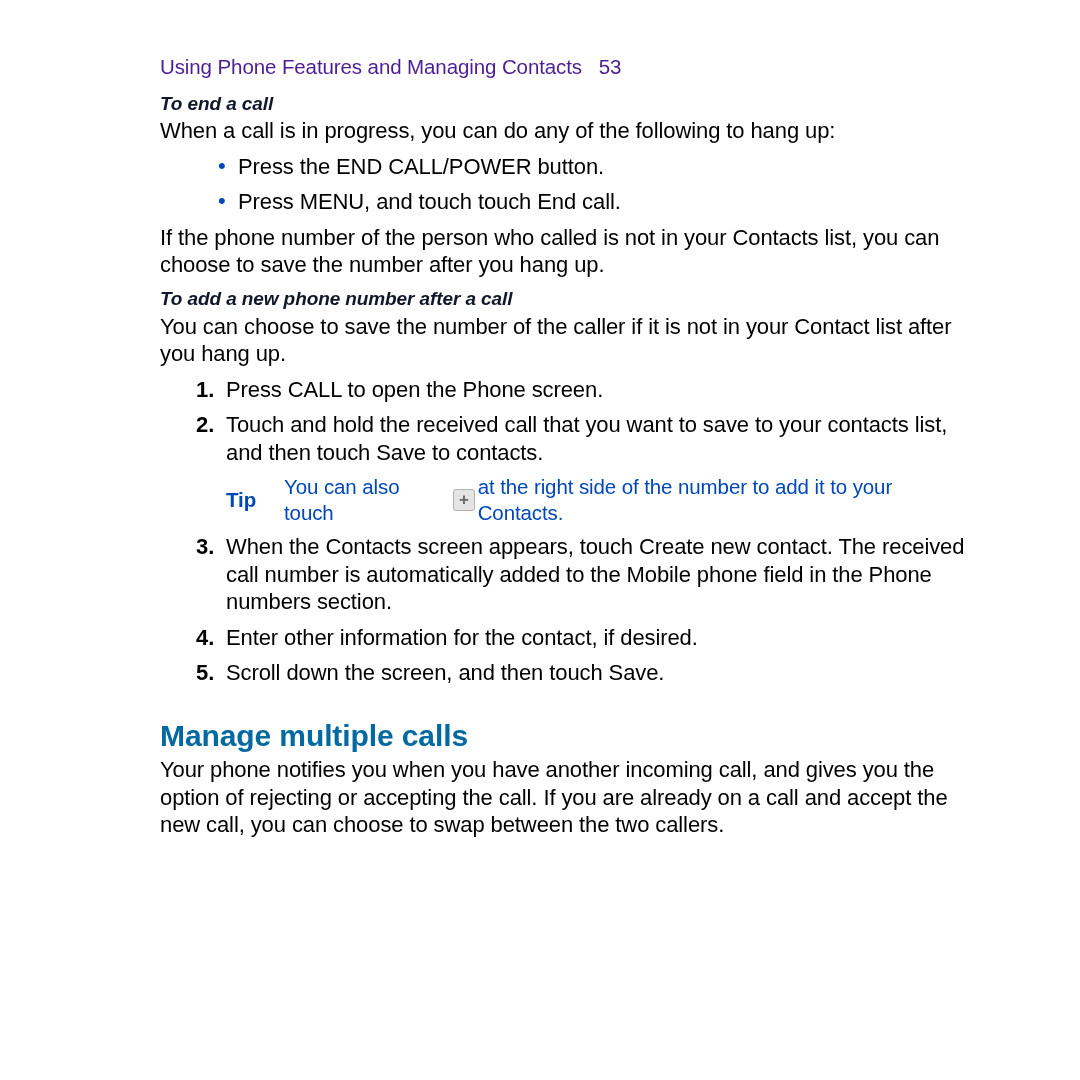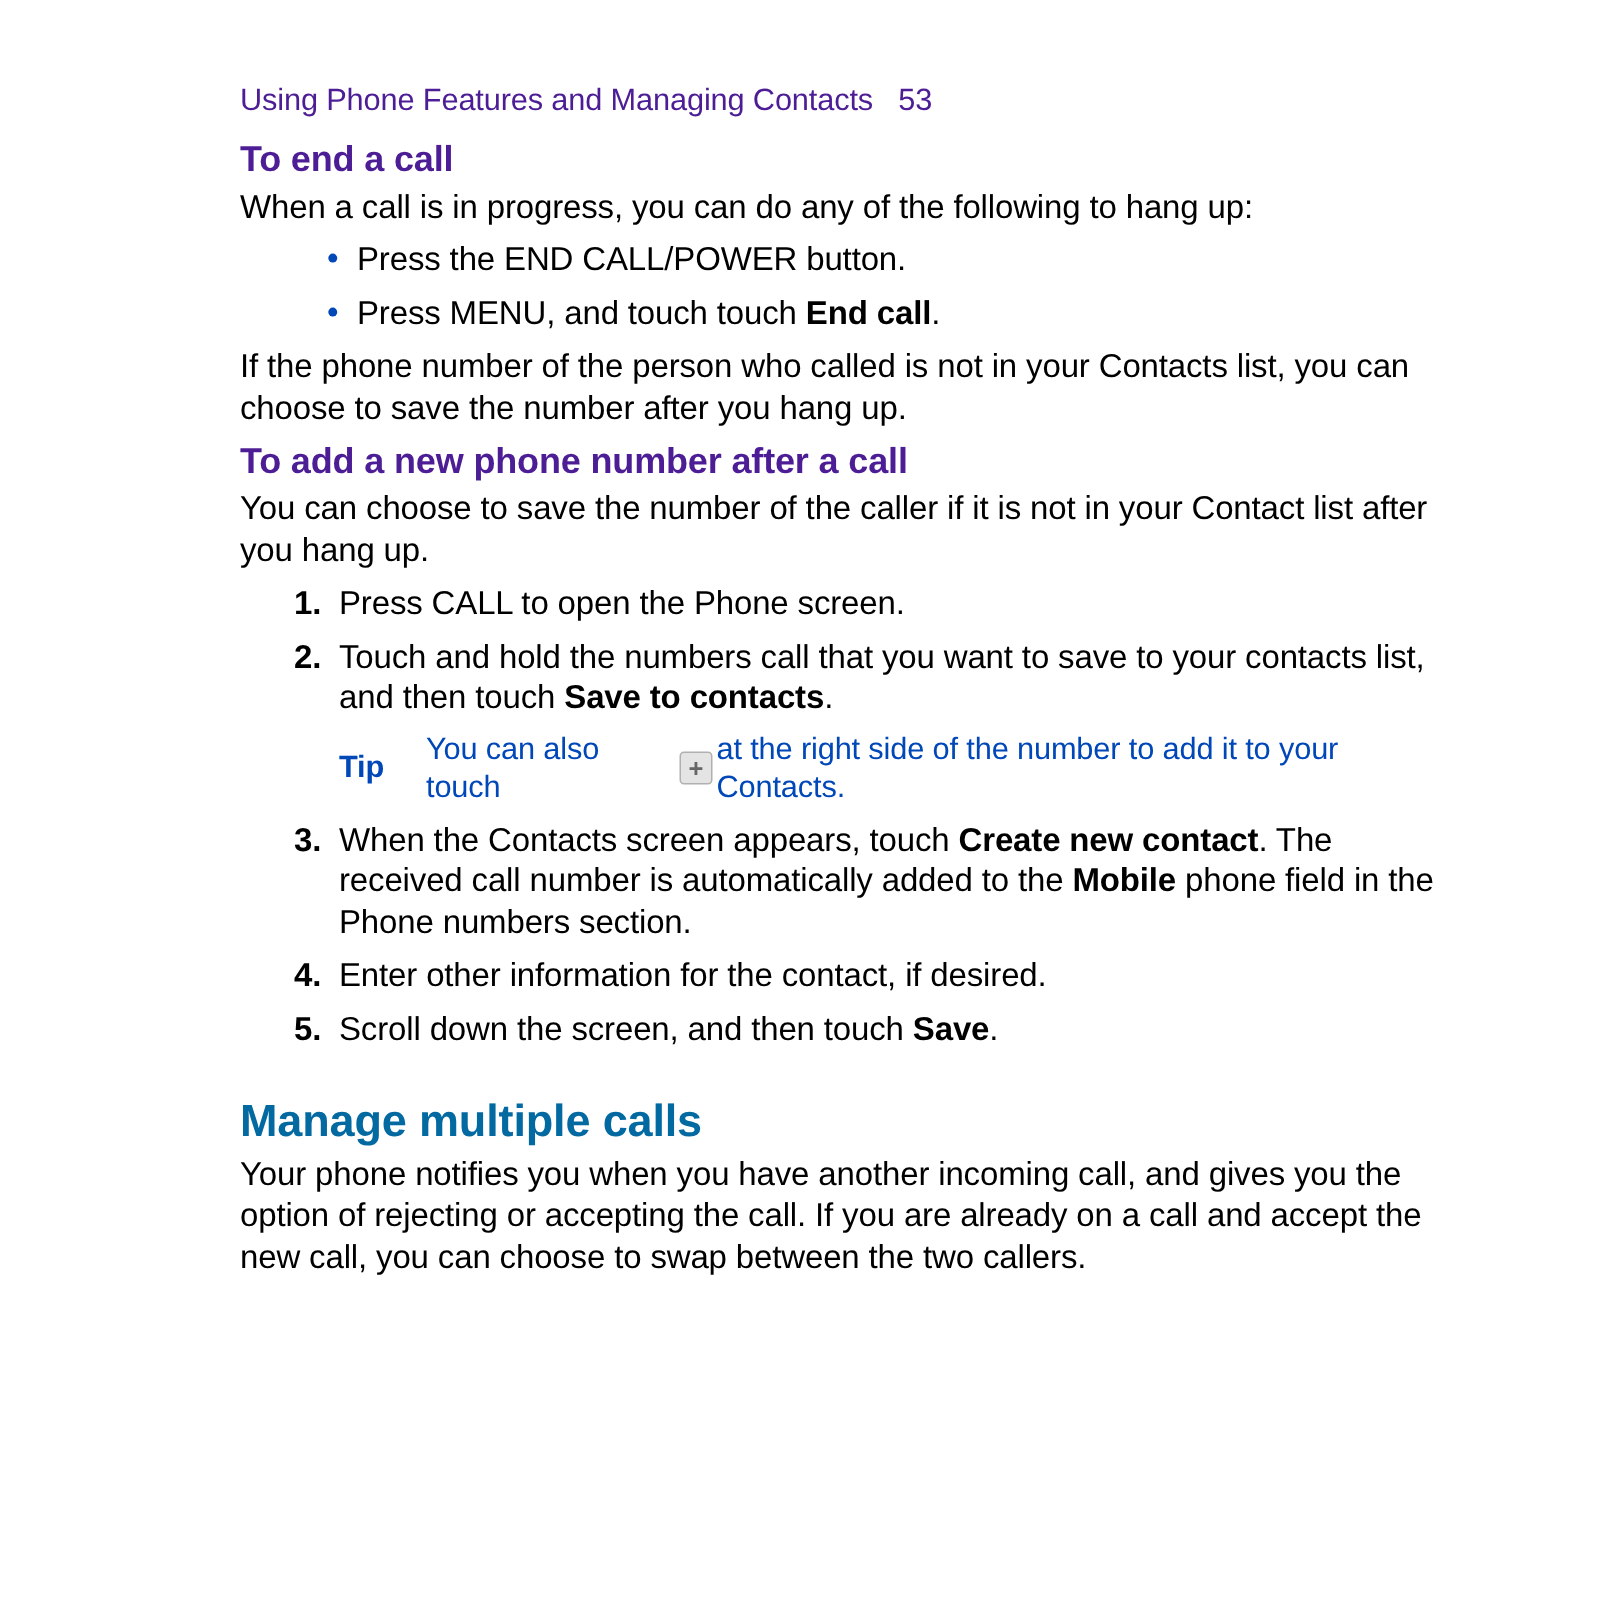--- a/index.html
+++ b/index.html
@@ -18,24 +18,25 @@
     box-sizing: border-box;
     padding: 54px 110px 0 160px;
   }
   .page-header {
     text-align: left;
     color: #4c1d95;
     font-size: 20.5px;
     margin-bottom: 12px;
   }
   .blue-heading {
-    color: #4c1d95;
+    color: #0f172a;
     font-weight: 700;
-    font-size: 24px;
+    font-size: 19px;
     margin: 0 0 2px 0;
+    font-style: italic;
   }
   .section-heading {
     color: #0369a1;
     font-weight: 700;
     font-size: 30px;
     margin: 30px 0 2px 0;
   }
   p.body {
     margin: 2px 0 8px 0;
   }
@@ -99,21 +100,21 @@
     background: #e4e4e4;
     border: 1px solid #b0b0b0;
     border-radius: 3px;
     color: #666666;
     font-size: 17px;
     line-height: 1;
     font-weight: 700;
     vertical-align: middle;
     margin: 0 3px;
   }
-  strong { font-weight: 700; }
+  strong { font-weight: 400; }
 </style>
 </head>
 <body>
 
 <div class="page">
 
   <div class="page-header">
     <span>Using Phone Features and Managing Contacts</span>
     &nbsp;&nbsp;<span>53</span>
   </div>
@@ -133,21 +134,21 @@
   <p class="body">If the phone number of the person who called is not in your Contacts list, you can choose to save the number after you hang up.</p>
 
   <div class="blue-heading" style="margin-top:5px">To add a new phone number after a call</div>
   <p class="body">You can choose to save the number of the caller if it is not in your Contact list after you hang up.</p>
 
   <ol class="steps">
     <li>
       <span>Press CALL to open the Phone screen.</span>
     </li>
     <li>
-      <span>Touch and hold the numbers call that you want to save to your contacts list, and then touch </span><strong>Save to contacts</strong><span>.</span>
+      <span>Touch and hold the received call that you want to save to your contacts list, and then touch </span><strong>Save to contacts</strong><span>.</span>
       <div class="tip-row">
         <span class="tip-label">Tip</span>
         <span>You can also touch </span>
         <span class="plus-icon">+</span>
         <span> at the right side of the number to add it to your Contacts.</span>
       </div>
     </li>
     <li>
       <span>When the Contacts screen appears, touch </span><strong>Create new contact</strong><span>. The received call number is automatically added to the </span><strong>Mobile</strong><span> phone field in the Phone numbers section.</span>
     </li>

